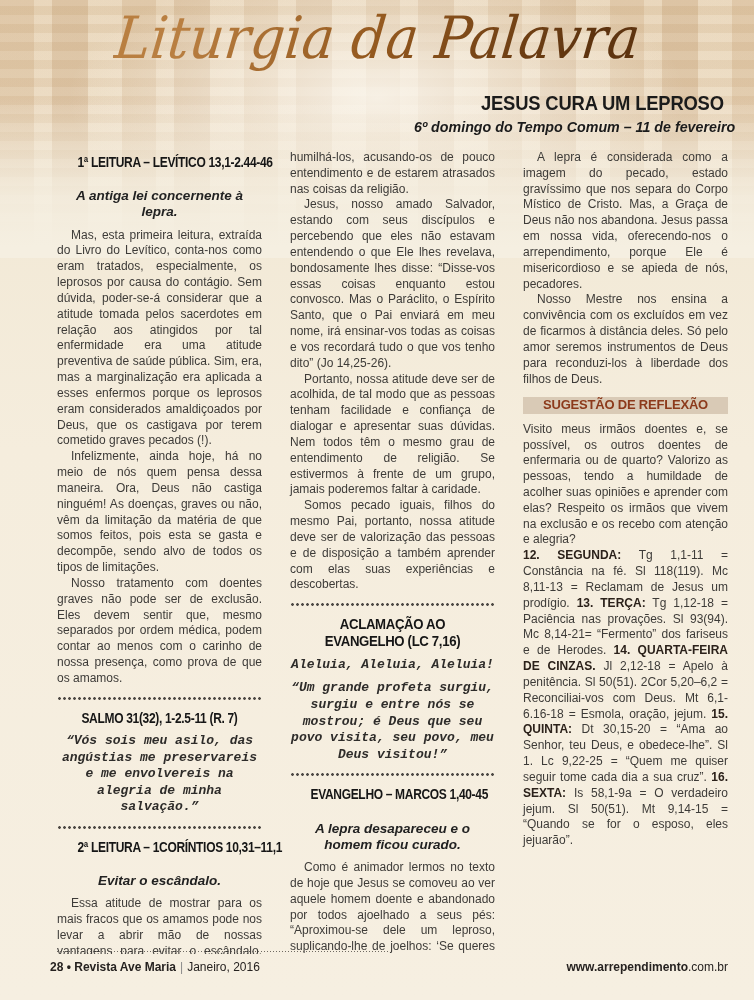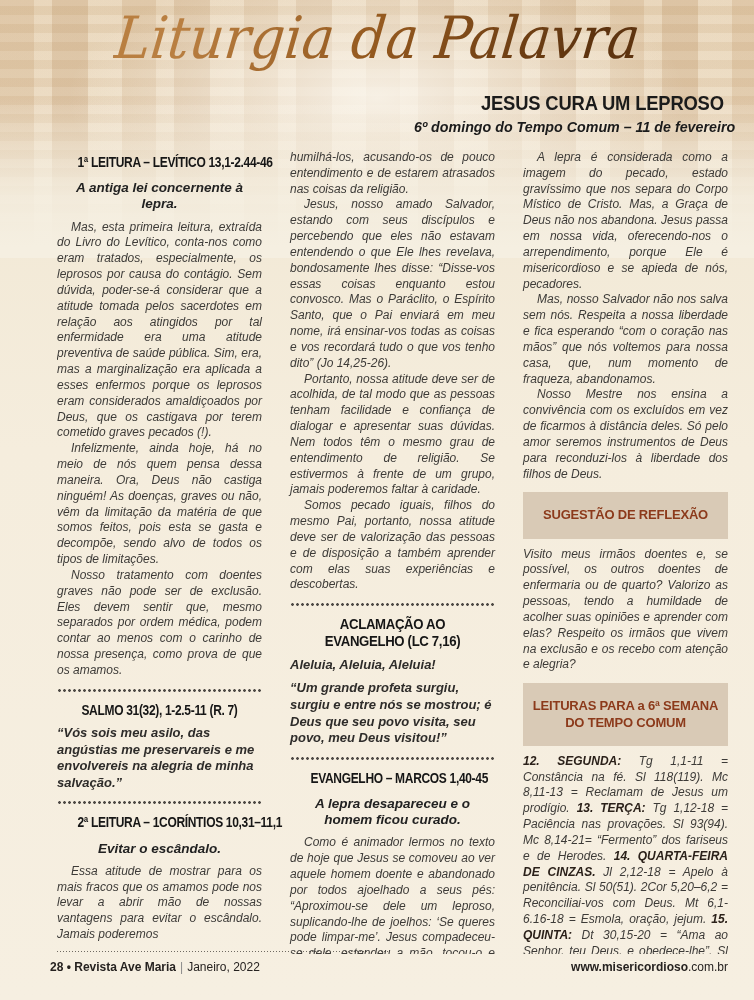--- a/index.html
+++ b/index.html
@@ -30,30 +30,30 @@
     transform:scaleX(.95);transform-origin:center;}
 
   .content{position:absolute;left:57px;right:26px;top:150px;bottom:46px;overflow:hidden;
     display:grid;grid-template-columns:repeat(3,1fr);column-gap:28px;}
   .col{min-width:0;}
 
   .colhead{font-weight:bold;font-size:15px;text-align:center;color:#161616;letter-spacing:-.4px;
     margin:3px 0 5px;line-height:1.15;transform:scaleX(.80);transform-origin:center;white-space:nowrap;}
   .colhead.wrap{white-space:normal;transform:scaleX(.88);}
   .subhead{font-weight:bold;font-style:italic;text-align:center;font-size:13.5px;color:#222;
-    margin:10px 0 7px;line-height:1.2;}
-  p.body{font-size:12px;line-height:1.32;color:#3d3b38;text-align:justify;margin:0;font-style:italic;}
+    margin:18px 0 7px;line-height:1.2;}
+  p.body{font-size:12px;line-height:1.32;color:#3d3b38;text-align:justify;margin:0;}
   .ind{text-indent:14px;}
-  .quote{font-weight:bold;font-style:italic;text-align:left;font-size:13px;line-height:1.28;
-    color:#2e2c2a;margin:7px 0;}
+  .quote{font-weight:bold;font-style:italic;text-align:center;font-size:13px;line-height:1.28;
+    color:#2e2c2a;margin:7px 0;font-family:Liberation Mono, monospace;}
   .chain{height:5px;margin:9px 0 8px;
     background-image:radial-gradient(circle at 2.5px 2.5px,#4e4a45 1.1px,rgba(0,0,0,0) 1.6px);
     background-size:5px 5px;background-repeat:repeat-x;}
   .barhead{background:#d9cab6;color:#8c3a1b;font-weight:bold;text-align:center;font-size:13px;
-    line-height:1.25;padding:15px 6px;margin:10px 0 8px;letter-spacing:-.2px;}
+    line-height:1.25;padding:0 6px;margin:10px 0 8px;letter-spacing:-.2px;}
   .readings b{color:#2b211a;}
 
   .footer-rule{position:absolute;left:57px;top:951px;width:332px;height:1px;
     background:repeating-linear-gradient(90deg,#6f6a62 0 1px,rgba(0,0,0,0) 1px 3px);}
   .footer-left{position:absolute;left:50px;top:960px;font-size:12px;color:#262220;}
   .footer-left .pipe{color:#8a8a8a;padding:0 4px;font-weight:normal;}
   .footer-right{position:absolute;right:26px;top:960px;font-size:12px;color:#262220;text-decoration:none;}
 </style>
 </head>
 <body>
@@ -97,28 +97,26 @@
       <div class="quote">Aleluia, Aleluia, Aleluia!</div>
       <div class="quote">“Um grande profeta surgiu, surgiu e entre nós se mostrou; é Deus que seu povo visita, seu povo, meu Deus visitou!”</div>
       <div class="chain"></div>
       <div class="colhead">EVANGELHO – MARCOS 1,40-45</div>
       <div class="subhead">A lepra desapareceu e o homem ficou curado.</div>
       <p class="body ind">Como é animador lermos no texto de hoje que Jesus se comoveu ao ver aquele homem doente e abandonado por todos ajoelhado a seus pés: “Aproximou-se dele um leproso, suplicando-lhe de joelhos: ‘Se queres pode limpar-me’. Jesus compadeceu-se dele, estendeu a mão, tocou-o e lhe disse: ‘Eu quero, sê curado’. E imediatamente desapareceu dele a lepra e foi purificado” (vv. 40-42).</p>
     </div>
 
     <div class="col">
       <p class="body ind">A lepra é considerada como a imagem do pecado, estado gravíssimo que nos separa do Corpo Místico de Cristo. Mas, a Graça de Deus não nos abandona. Jesus passa em nossa vida, oferecendo-nos o arrependimento, porque Ele é misericordioso e se apieda de nós, pecadores.</p>
-      <p class="body ind">Mas, nosso Salvador não nos salva sem nós. Respeita a nossa liberdade e fica esperando “com o coração nas mãos” que nós voltemos para nossa casa, que, num momento de fraqueza, abandonamos.</p>
       <p class="body ind">Nosso Mestre nos ensina a convivência com os excluídos em vez de ficarmos à distância deles. Só pelo amor seremos instrumentos de Deus para reconduzi-los à liberdade dos filhos de Deus.</p>
       <div class="barhead">SUGESTÃO DE REFLEXÃO</div>
       <p class="body">Visito meus irmãos doentes e, se possível, os outros doentes de enfermaria ou de quarto? Valorizo as pessoas, tendo a humildade de acolher suas opiniões e aprender com elas? Respeito os irmãos que vivem na exclusão e os recebo com atenção e alegria?</p>
-      <div class="barhead">LEITURAS PARA a 6ª SEMANA DO TEMPO COMUM</div>
       <p class="body readings"><b>12. SEGUNDA:</b><span> Tg 1,1-11 = Constância na fé. Sl 118(119). Mc 8,11-13 = Reclamam de Jesus um prodígio. </span><b>13. TERÇA:</b><span> Tg 1,12-18 = Paciência nas provações. Sl 93(94). Mc 8,14-21= “Fermento” dos fariseus e de Herodes. </span><b>14. QUARTA-FEIRA DE CINZAS.</b><span> Jl 2,12-18 = Apelo à penitência. Sl 50(51). 2Cor 5,20–6,2 = Reconciliai-vos com Deus. Mt 6,1-6.16-18 = Esmola, oração, jejum. </span><b>15. QUINTA:</b><span> Dt 30,15-20 = “Ama ao Senhor, teu Deus, e obedece-lhe”. Sl 1. Lc 9,22-25 = “Quem me quiser seguir tome cada dia a sua cruz”. </span><b>16. SEXTA:</b><span> Is 58,1-9a = O verdadeiro jejum. Sl 50(51). Mt 9,14-15 = “Quando se for o esposo, eles jejuarão”. </span></p>
     </div>
 
   </div>
 
   <div class="footer-rule"></div>
   <div class="footer-left">
-    <b>28 • Revista Ave Maria</b><span class="pipe">|</span><span>Janeiro, 2022</span>
+    <b>28 • Revista Ave Maria</b><span class="pipe">|</span><span>Janeiro, 2016</span>
   </div>
-  <a class="footer-right" href="#"><b>www.misericordioso</b><span>.com.br</span></a>
+  <a class="footer-right" href="#"><b>www.arrependimento</b><span>.com.br</span></a>
 </div>
 
 </body></html>

